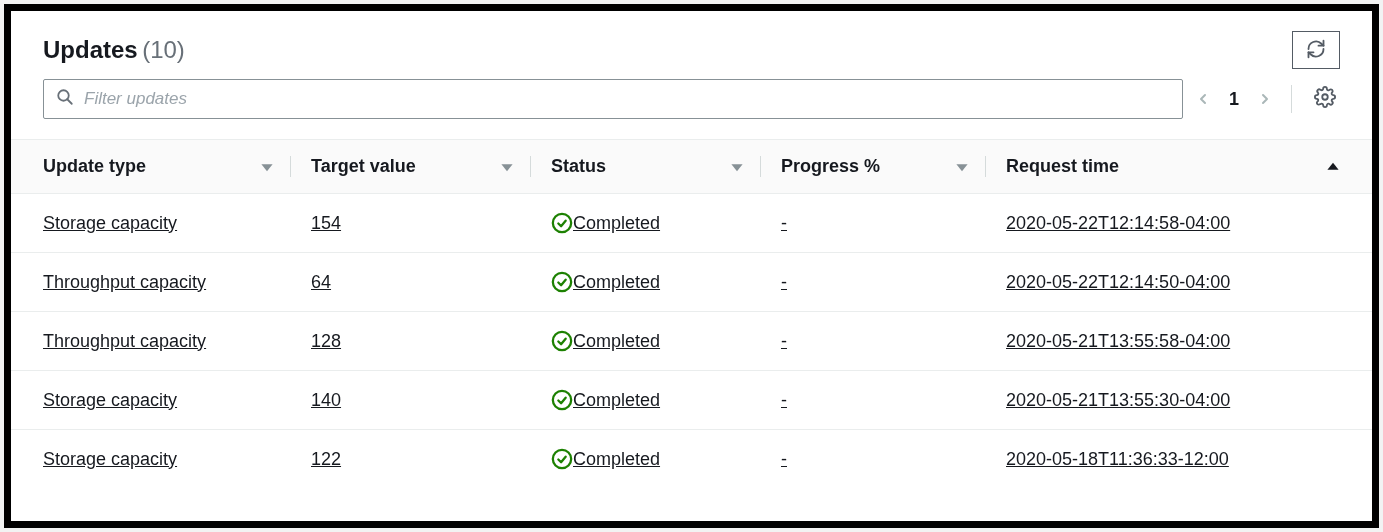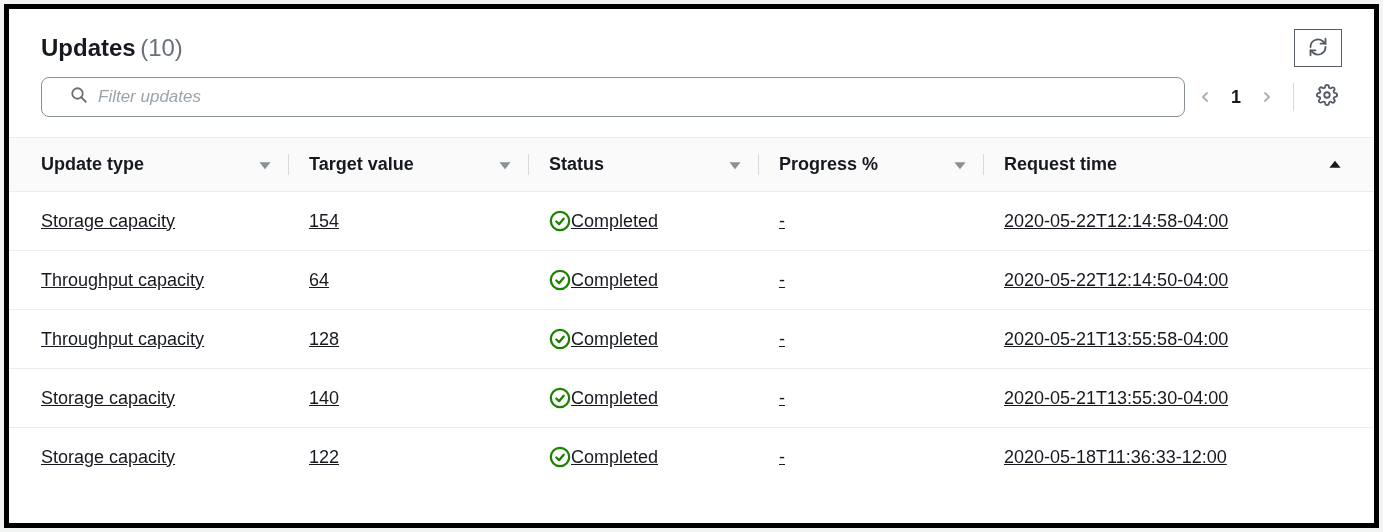--- a/index.html
+++ b/index.html
@@ -4,21 +4,21 @@
   <style>
     * { box-sizing: border-box; margin: 0; padding: 0; }
     body {
       font-family: "Amazon Ember", "Helvetica Neue", Arial, sans-serif;
       background: #f2f3f3;
       padding: 4px;
       color: #16191f;
     }
     .panel {
       background: #fff;
-      border: 5px solid #000000;
+      border: 7px solid #000000;
       width: 1375px;
       height: 524px;
       overflow: hidden;
       position: relative;
     }
     .panel-header {
       display: flex;
       align-items: center;
       justify-content: space-between;
       padding: 20px 32px 10px 32px;
@@ -46,23 +46,23 @@
       display: flex;
       align-items: center;
       gap: 12px;
       padding: 0 32px 20px 32px;
     }
     .filter-box {
       flex: 1;
       display: flex;
       align-items: center;
       border: 1px solid #879196;
-      border-radius: 8px;
+      border-radius: 2px;
       height: 40px;
-      padding: 0 28px;
+      padding: 0 12px;
       gap: 10px;
     }
     .filter-input {
       border: none;
       outline: none;
       flex: 1;
       font-size: 17px;
       font-style: italic;
       color: #687078;
       background: transparent;

